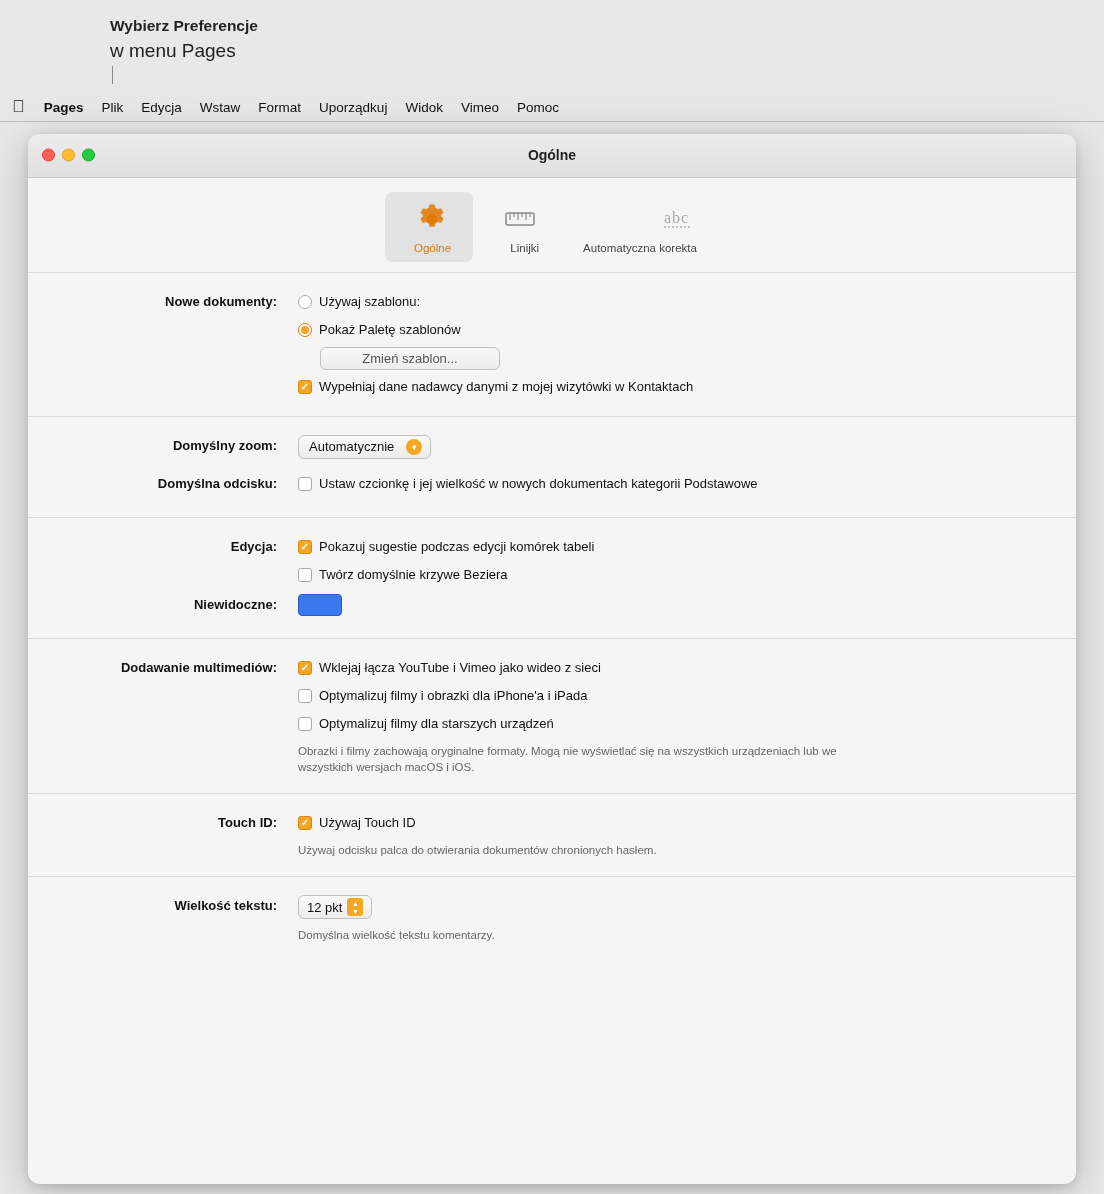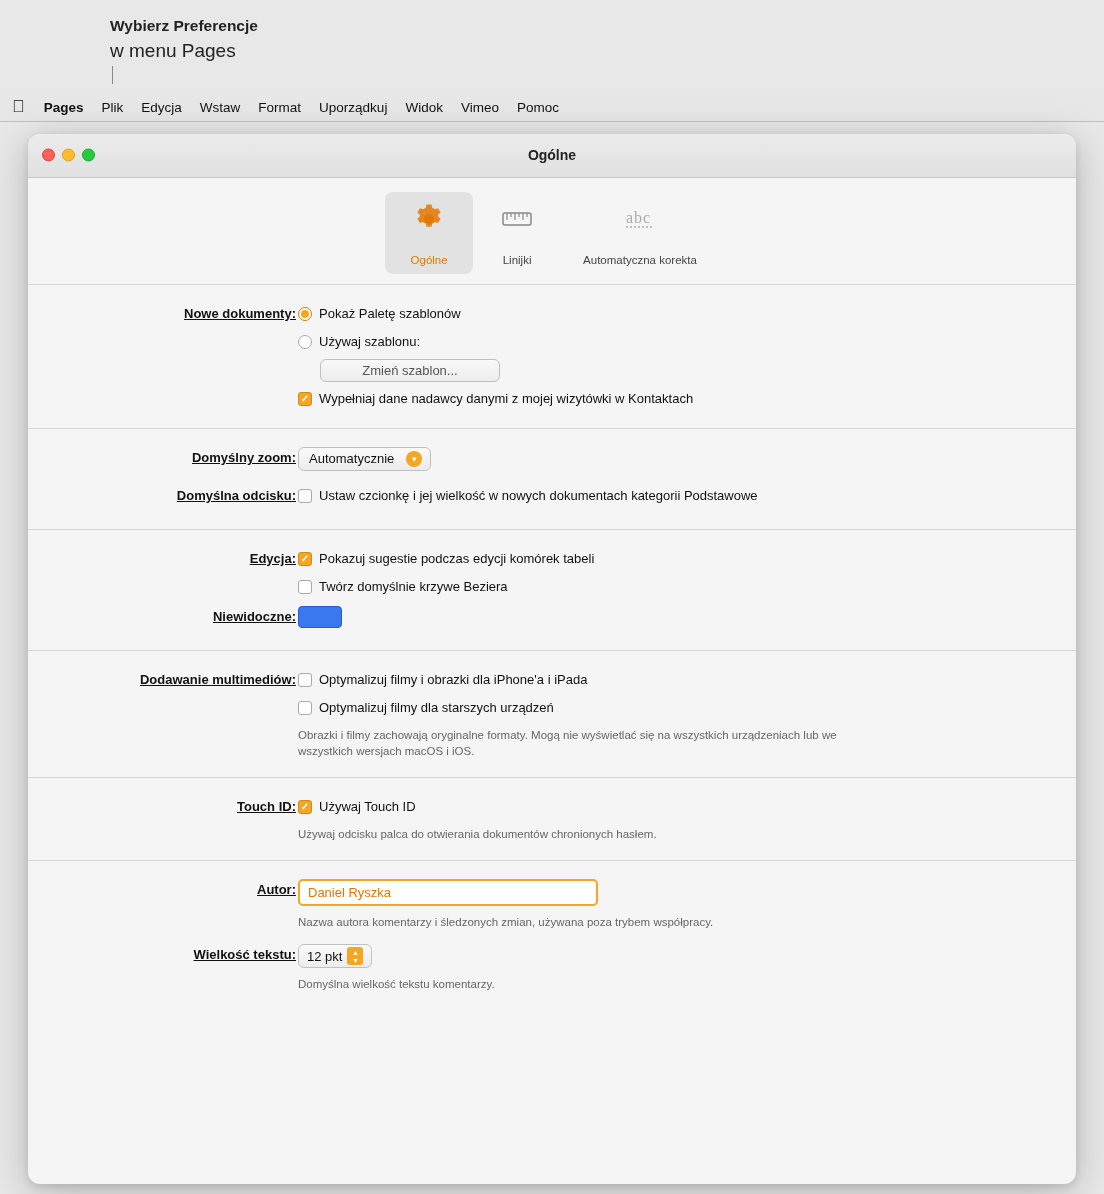--- a/index.html
+++ b/index.html
@@ -96,22 +96,22 @@
       justify-content: center;
       align-items: center;
       gap: 0;
       padding: 14px 0 10px 0;
       background: #f5f5f5;
       border-bottom: 1px solid #d8d8d8;
     }
     .tab-item {
       display: flex;
       flex-direction: column;
-      align-items: center;
-      gap: 16px;
+      align-items: flex-end;
+      gap: 4px;
       padding: 8px 22px;
       border-radius: 8px;
       cursor: pointer;
       min-width: 88px;
     }
     .tab-item.active {
       background: #e2e2e2;
     }
     .tab-icon {
       width: 38px;
@@ -149,24 +149,23 @@
       margin-bottom: 10px;
       min-height: 26px;
     }
     .form-row:last-child { margin-bottom: 0; }
     .form-label {
       font-size: 13px;
       font-weight: 700;
       color: #111;
       text-align: right;
       min-width: 220px;
-      padding-right: 2px;
+      padding-right: 21px;
       padding-top: 3px;
       flex-shrink: 0;
-      text-decoration: underline;
     }
     .form-content {
       flex: 1;
       display: flex;
       flex-direction: column;
       gap: 6px;
     }
 
     
     .option-row {
@@ -406,26 +405,26 @@
       </div>
     </div>
 
     <div class="content">
 
       <div class="section">
         <div class="form-row">
           <div class="form-label">Nowe dokumenty:</div>
           <div class="form-content">
             <div class="option-row">
+              <span class="radio"></span>
+              <span>Używaj szablonu:</span>
+            </div>
+            <div class="option-row">
               <span class="radio checked"></span>
               <span>Pokaż Paletę szablonów</span>
-            </div>
-            <div class="option-row">
-              <span class="radio"></span>
-              <span>Używaj szablonu:</span>
             </div>
             <div>
               <button class="template-btn">Zmień szablon...</button>
             </div>
             <div class="option-row">
               <span class="checkbox checked"></span>
               <span>Wypełniaj dane nadawcy danymi z mojej wizytówki w Kontaktach</span>
             </div>
           </div>
         </div>
@@ -476,20 +475,24 @@
             </div>
           </div>
         </div>
       </div>
 
       <div class="section">
         <div class="form-row">
           <div class="form-label">Dodawanie multimediów:</div>
           <div class="form-content">
             <div class="option-row">
+              <span class="checkbox checked"></span>
+              <span>Wklejaj łącza YouTube i Vimeo jako wideo z sieci</span>
+            </div>
+            <div class="option-row">
               <span class="checkbox"></span>
               <span>Optymalizuj filmy i obrazki dla iPhone'a i iPada</span>
             </div>
             <div class="option-row">
               <span class="checkbox"></span>
               <span>Optymalizuj filmy dla starszych urządzeń</span>
             </div>
             <div class="desc-text" style="max-width:580px;">Obrazki i filmy zachowają oryginalne formaty. Mogą nie wyświetlać się na wszystkich urządzeniach lub we wszystkich wersjach macOS i iOS.</div>
           </div>
         </div>
@@ -502,27 +505,20 @@
             <div class="option-row">
               <span class="checkbox checked"></span>
               <span>Używaj Touch ID</span>
             </div>
             <div class="desc-text">Używaj odcisku palca do otwierania dokumentów chronionych hasłem.</div>
           </div>
         </div>
       </div>
 
       <div class="section">
-        <div class="form-row" style="margin-bottom:14px;">
-          <div class="form-label">Autor:</div>
-          <div class="form-content">
-            <input class="author-input" type="text" value="Daniel Ryszka" style="">
-            <div class="desc-text" style="max-width:540px;">Nazwa autora komentarzy i śledzonych zmian, używana poza trybem współpracy.</div>
-          </div>
-        </div>
         <div class="form-row">
           <div class="form-label">Wielkość tekstu:</div>
           <div class="form-content">
             <div class="option-row">
               <span class="stepper">
                 <span>12 pkt</span>
                 <span class="stepper-arrows">
                   <span class="stepper-arrow">▲</span>
                   <span class="stepper-arrow">▼</span>
                 </span>

